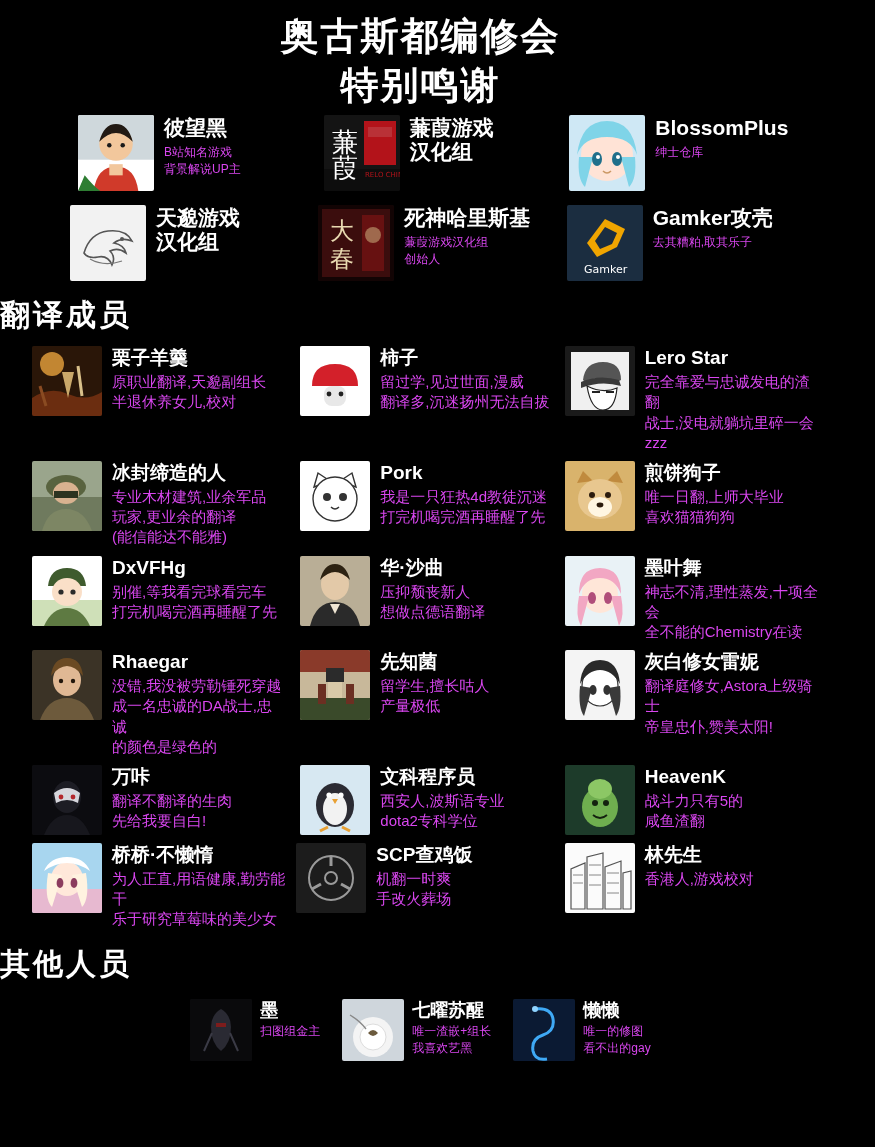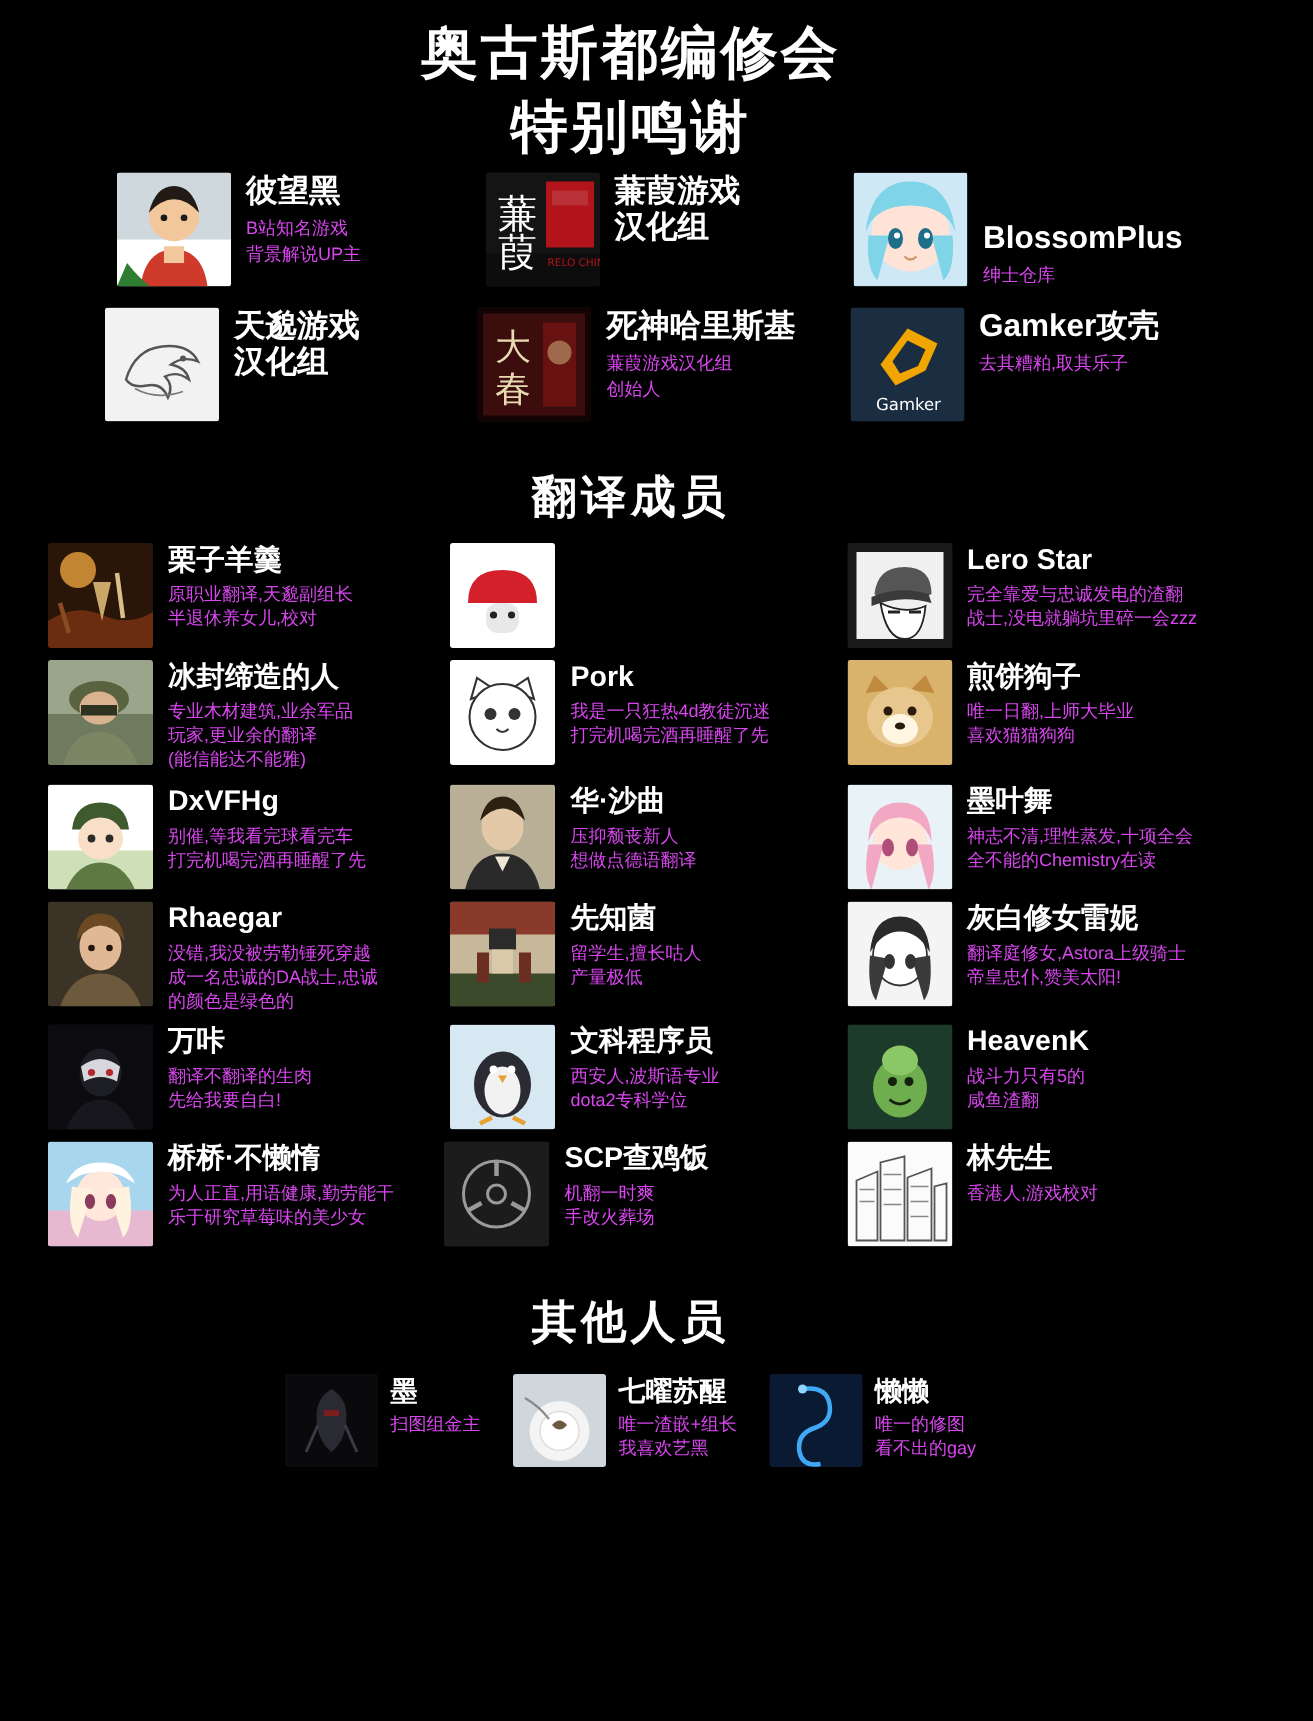--- a/index.html
+++ b/index.html
@@ -27,25 +27,24 @@
     font-size: 38px;
     font-weight: bold;
     line-height: 1.28;
     letter-spacing: 2px;
     padding-top: 12px;
     color: #ffffff;
   }
   .main-title .line2 { display:block; }
 
   .section-title {
-    text-align: center;
     font-size: 30px;
     font-weight: bold;
     letter-spacing: 3px;
-    margin: 30px 0 10px 0;
+    margin: 14px 0 10px 0;
     color: #ffffff;
   }
 
   
   .entry {
     display: flex;
     align-items: flex-start;
     gap: 10px;
   }
   .thumb {
@@ -81,41 +80,41 @@
     display: flex;
     margin-bottom: 14px;
   }
   .thanks-row .entry { flex: 1 1 0; }
   .thanks .thumb { width: 76px; height: 76px; flex: 0 0 76px; }
   .thanks .nm { font-size: 21px; margin-bottom: 4px; }
 
   
   .thanks-row.r1 .entry.c1 { padding-left: 52px; }
   .thanks-row.r1 .entry.c2 { padding-left: 0px; }
-  .thanks-row.r1 .entry.c3 { padding-left: 0px; align-items: flex-end; }
+  .thanks-row.r1 .entry.c3 { padding-left: 0px; }
   .thanks-row.r2 .entry.c1 { padding-left: 44px; }
   .thanks-row.r2 .entry.c2 { padding-left: 0px; }
   .thanks-row.r2 .entry.c3 { padding-left: 0px; }
   .thanks .nm.two-line { white-space: pre-line; }
 
   
   .translators {
     padding: 0 22px;
   }
   .t-row {
     display: flex;
     margin-bottom: 8px;
   }
   .t-row .entry { flex: 1 1 0; }
   .t-row .entry.c1 { padding-left: 10px; }
   .t-row .entry.c2 { padding-left: 14px; }
   .t-row .entry.c3 { padding-left: 10px; }
   .translators .thumb { width: 70px; height: 70px; flex: 0 0 70px; }
   .translators .nm { font-size: 19px; }
-  .translators .ds { font-size: 12px; }
+  .translators .ds { font-size: 15px; }
 
   
   .others {
     display: flex;
     justify-content: center;
     gap: 22px;
     padding: 4px 20px 0 20px;
   }
   .others .thumb { width: 62px; height: 62px; flex: 0 0 62px; }
   .others .nm { font-size: 18px; }
@@ -275,20 +274,25 @@
       <div class="entry c2">
         <div class="thumb">
           <svg viewBox="0 0 70 70">
             <rect width="70" height="70" fill="#ffffff"></rect>
             <path d="M12 40 q0 -22 23 -22 q23 0 23 22z" fill="#d3202a"></path>
             <rect x="24" y="40" width="22" height="20" rx="8" fill="#e8e8e8"></rect>
             <circle cx="29" cy="48" r="2.4" fill="#222"></circle>
             <circle cx="41" cy="48" r="2.4" fill="#222"></circle>
           </svg>
         </div>
+        <div class="info">
+          <div class="nm">柿子</div>
+          <div class="ds">留过学,见过世面,漫威
+翻译多,沉迷扬州无法自拔</div>
+        </div>
       </div>
 
       <div class="entry c3">
         <div class="thumb">
           <svg viewBox="0 0 70 70">
             <rect width="70" height="70" fill="#1a1a1a"></rect>
             <rect x="6" y="6" width="58" height="58" fill="#f0f0f0"></rect>
             <path d="M18 34 q2 -18 20 -18 q18 0 18 18 l-4 2 q-16 -8 -32 0z" fill="#555"></path>
             <path d="M16 36 q18 -8 38 -2 l2 6 q-20 -6 -40 2z" fill="#3a3a3a"></path>
             <path d="M22 40 q4 24 16 24 q12 0 14 -22 q-14 6 -30 -2z" fill="#ffffff" stroke="#222" stroke-width="1.2"></path>

